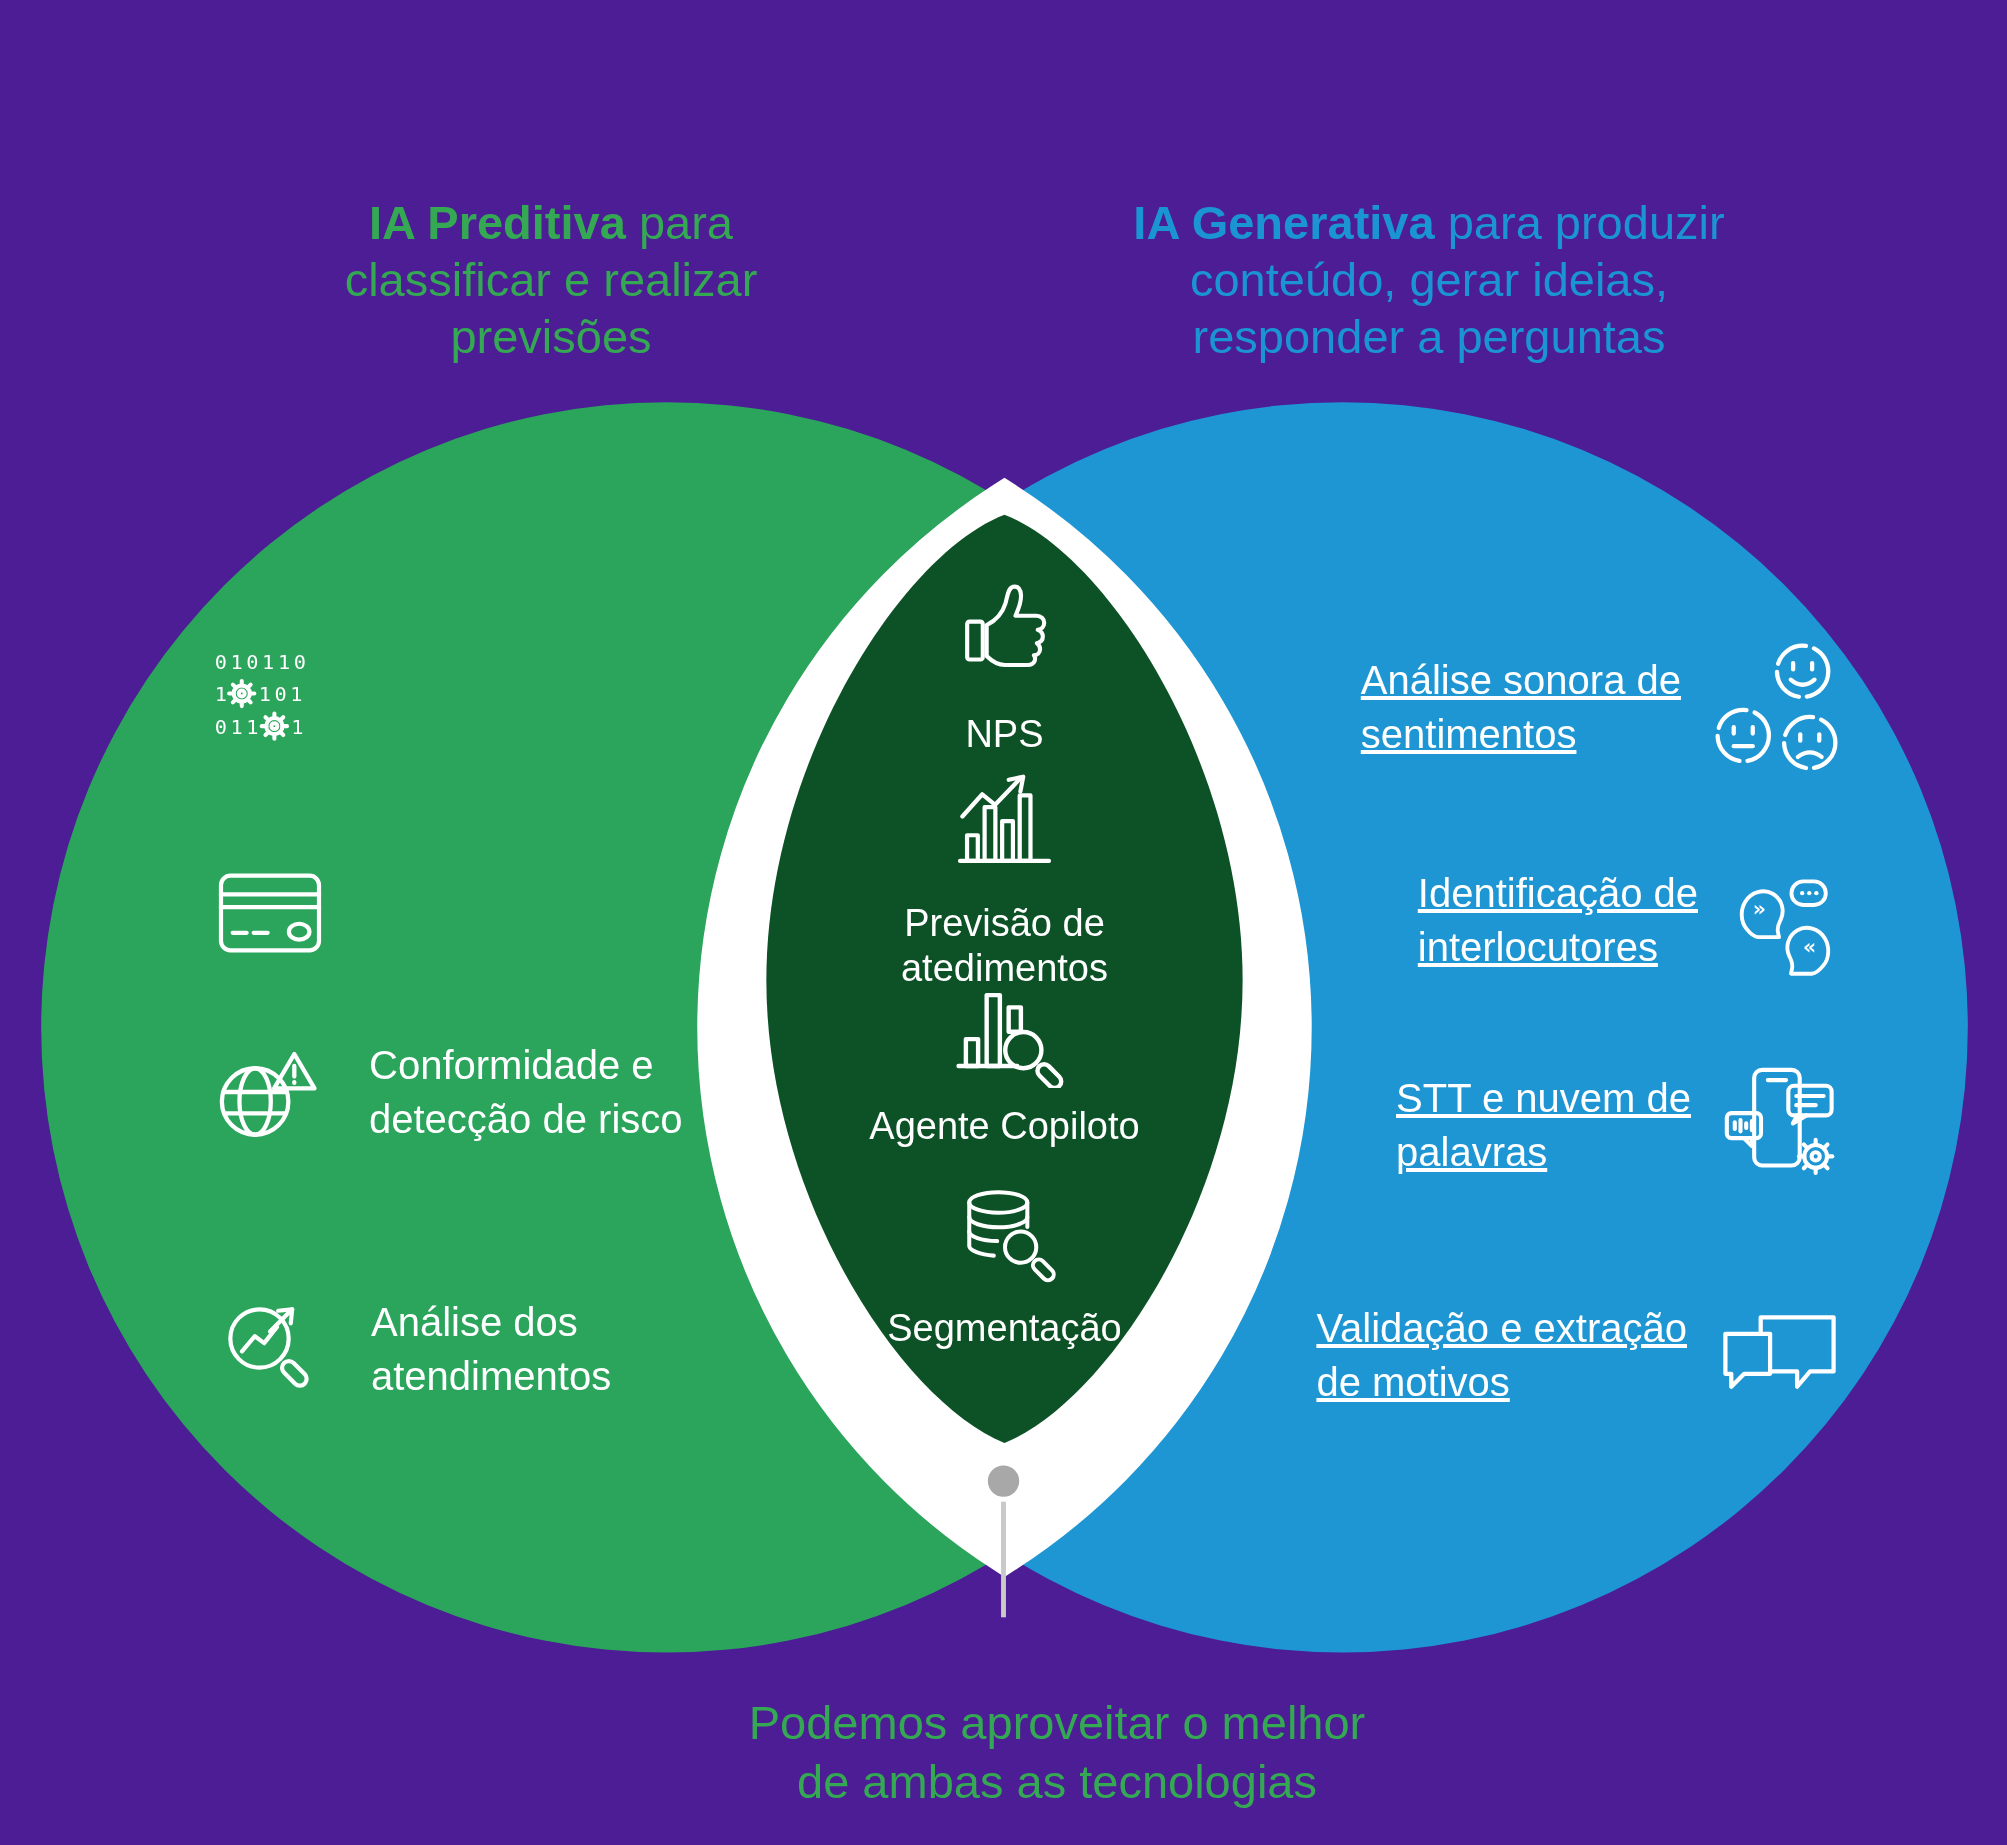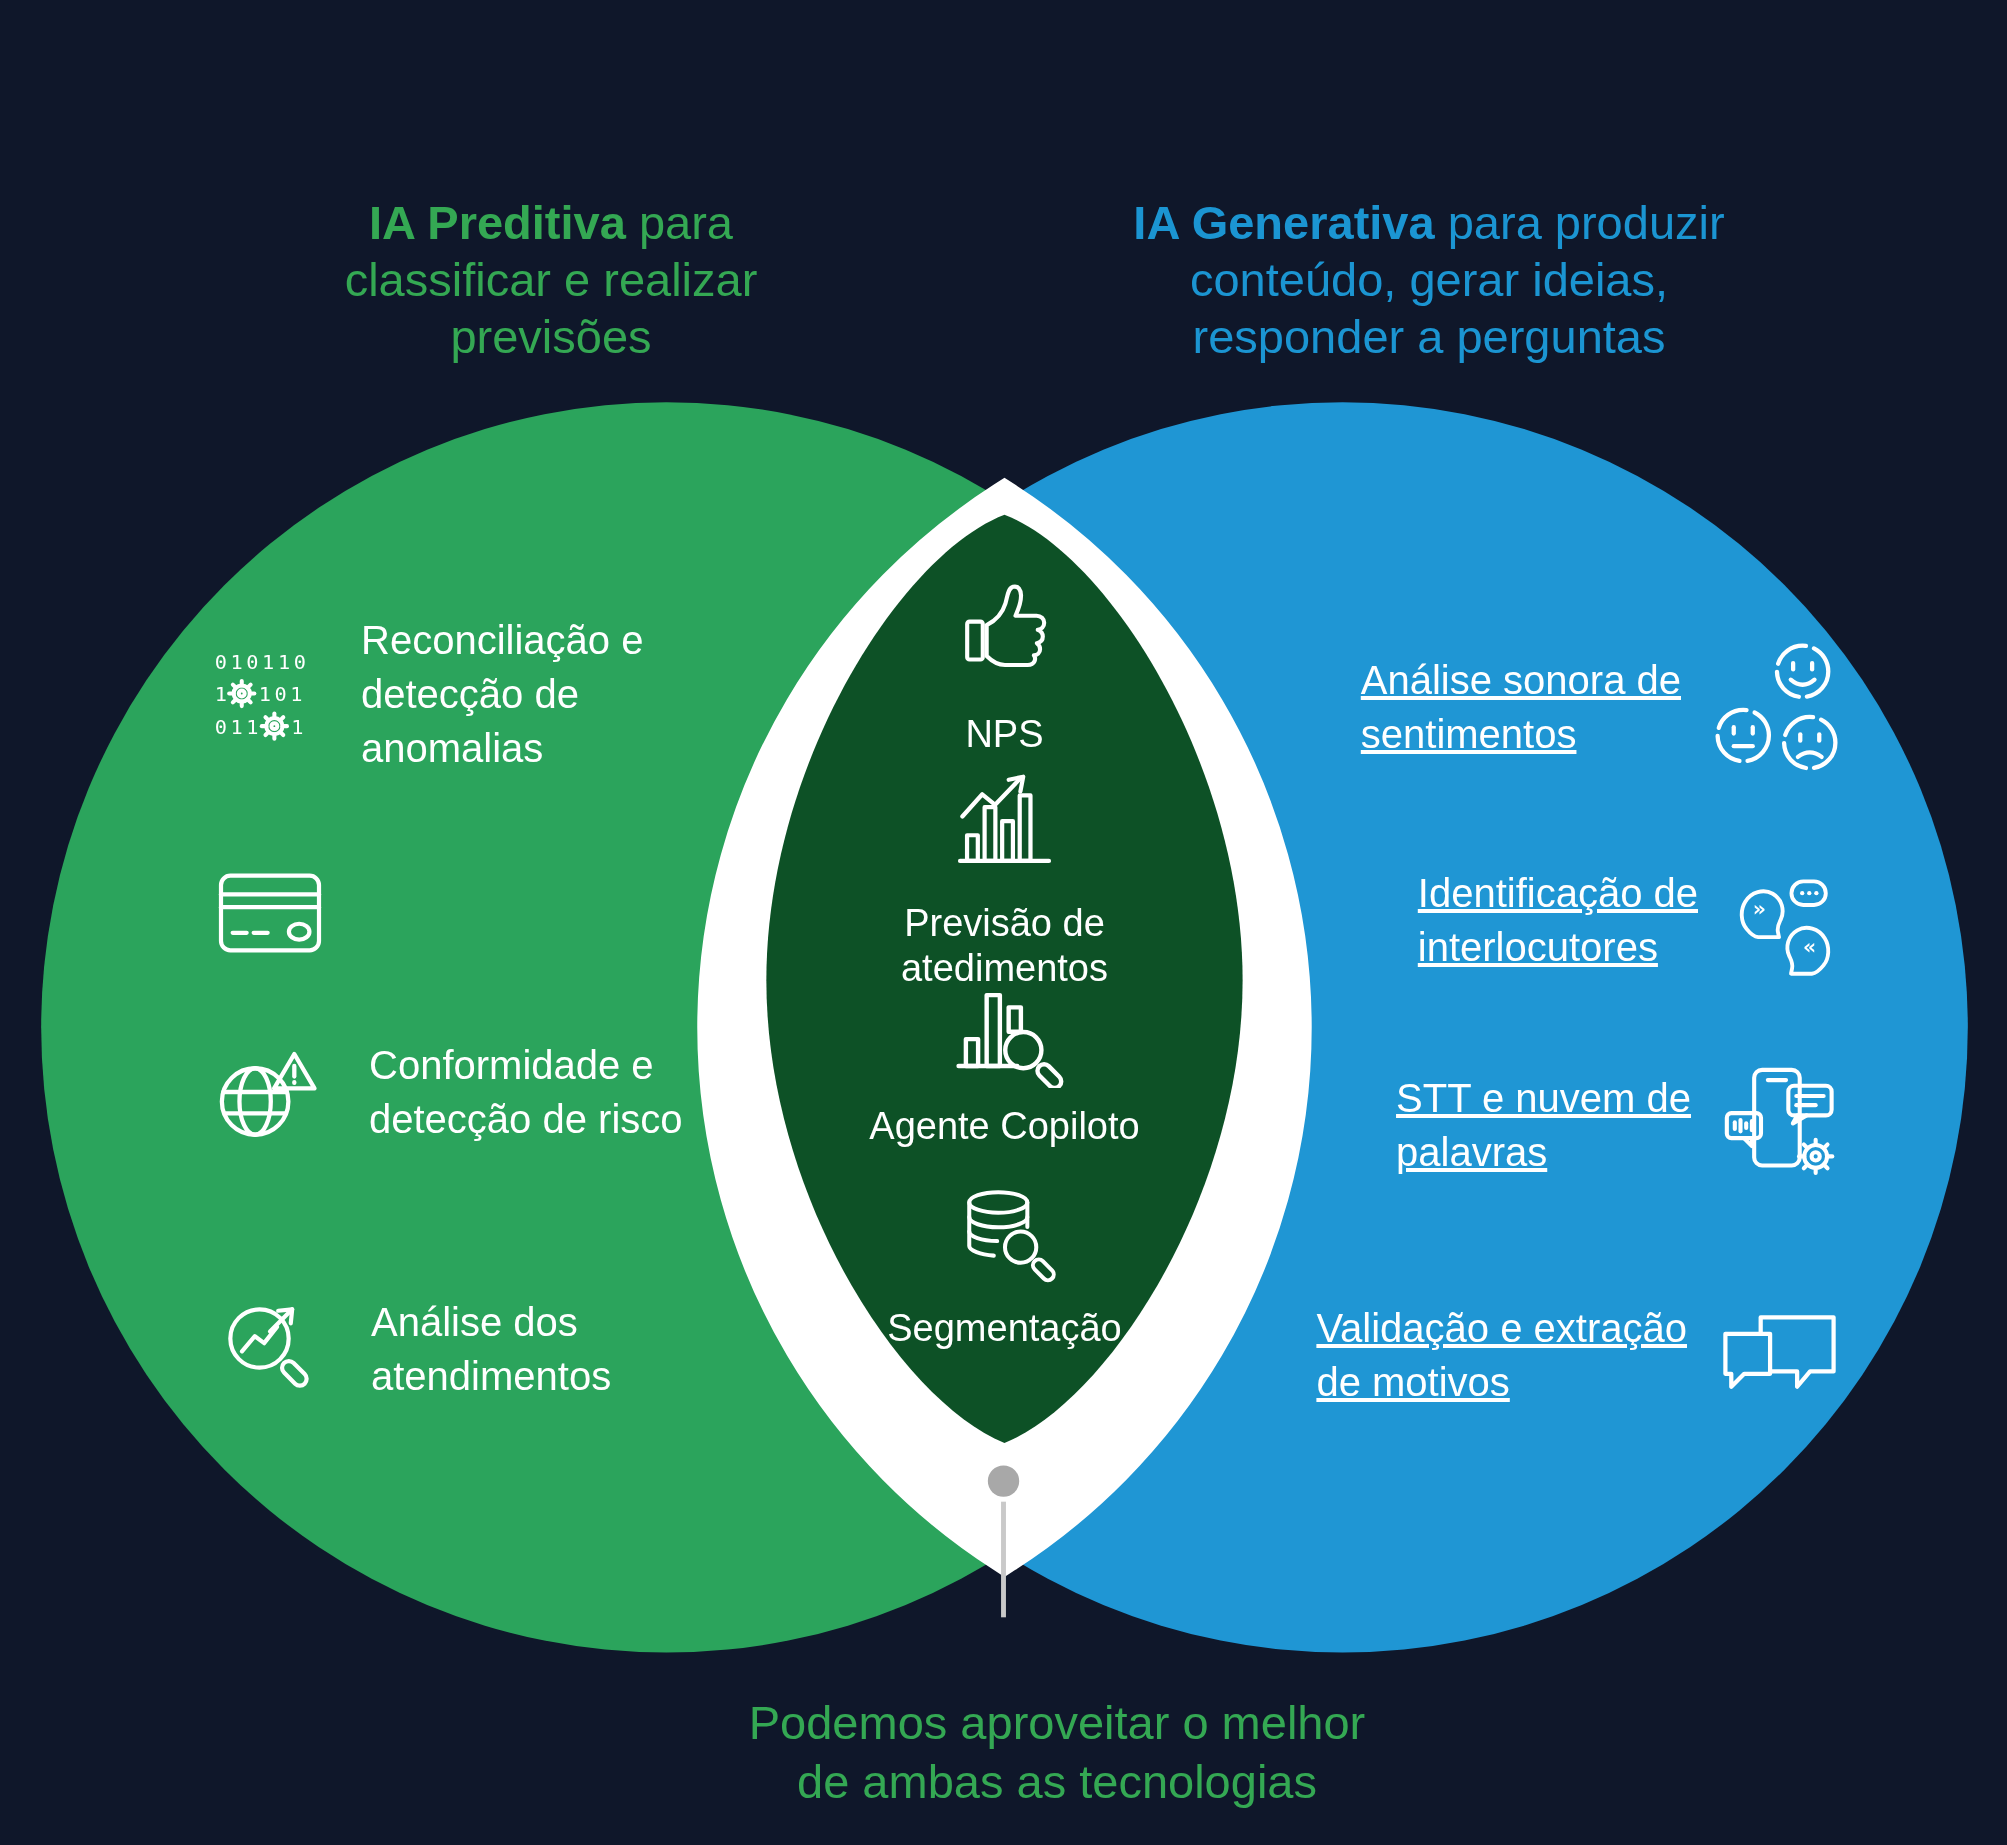--- a/index.html
+++ b/index.html
@@ -1,16 +1,16 @@
 <!DOCTYPE html>
 <html style="--green: #2BA45C; --dark-green: #0D5126; --blue: #1F96D4; --title-green: #34A853; --title-blue: #1B95D2; --connector-line: #C9C9C9; --dot-gray: #A8A8A8;"><head>
 <meta charset="utf-8">
 <style>
   html,body{margin:0;padding:0;background:#fff;}
-  .canvas{position:relative;width:2007px;height:1846px;background:#0f172a;overflow:hidden;
+  .canvas{position:relative;width:2007px;height:1846px;background:#4c1d95;overflow:hidden;
           font-family:"Liberation Sans", sans-serif;}
   .bg-svg{position:absolute;left:0;top:0;width:2007px;height:1846px;}
   .title{position:absolute;text-align:center;font-size:47px;line-height:57px;font-weight:400;}
   .title .b{font-weight:bold;}
   .left-title{left:208px;top:194px;width:686px;color:var(--title-green,#34A853);}
   .right-title{left:1086px;top:194px;width:686px;color:var(--title-blue,#1B95D2);}
   .side-item{position:absolute;display:flex;align-items:center;color:#fff;font-size:40px;line-height:54px;}
   .side-item .icon{flex:0 0 auto;display:flex;align-items:center;justify-content:center;}
   .left-item .icon{margin-right:45px;}
   .right-item{justify-content:flex-end;}
@@ -70,25 +70,20 @@
           </g>
         </defs>
         <text x="3" y="11" font-size="9" letter-spacing="1.6">010110</text>
         <text x="3" y="25.5" font-size="9" letter-spacing="1.6">1</text>
         <use href="#bg-gear" x="15" y="22"></use>
         <text x="22.5" y="25.5" font-size="9" letter-spacing="1.6">101</text>
         <text x="3" y="40" font-size="9" letter-spacing="1.6">011</text>
         <use href="#bg-gear" x="29.5" y="36.5"></use>
         <text x="37" y="40" font-size="9" letter-spacing="1.6">1</text>
       </svg>
-    </span>
-    <span class="txt">
-      <span class="ln">Reconciliação e</span>
-      <span class="ln">detecção de</span>
-      <span class="ln">anomalias</span>
     </span>
   </div>
 
   <div class="side-item left-item" style="left:214px;top:864px;width:588px;height:98px">
     <span class="icon">
       <svg class="ic" width="112" height="98" viewBox="0 0 48 42">
         <rect x="3" y="5" width="42" height="32" rx="4"></rect>
         <line x1="3" y1="13" x2="45" y2="13"></line>
         <line x1="3" y1="18.5" x2="45" y2="18.5"></line>
         <line x1="8" y1="29.5" x2="14" y2="29.5"></line>

